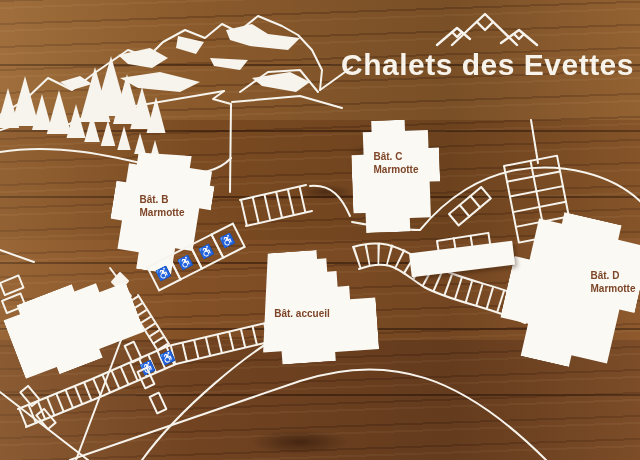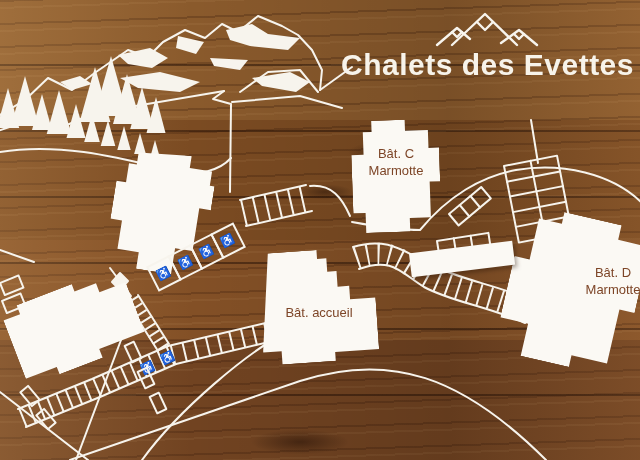--- a/index.html
+++ b/index.html
@@ -12,22 +12,22 @@
       radial-gradient(ellipse 40px 11px at 325px 192px, rgba(30,12,4,.45), transparent 70%),
       radial-gradient(ellipse 70px 18px at 300px 442px, rgba(30,12,4,.5), transparent 70%),
       radial-gradient(ellipse 50px 13px at 612px 256px, rgba(30,12,4,.4), transparent 70%),
       linear-gradient(90deg, rgba(255,202,132,.18), rgba(0,0,0,0) 30%, rgba(0,0,0,.12) 70%, rgba(255,190,120,.08)),
       repeating-linear-gradient(178deg, rgba(50,22,8,.25) 0 2px, transparent 2px 7px, rgba(255,215,160,.06) 7px 9px, transparent 9px 23px),
       repeating-linear-gradient(180deg, transparent 0 64px, rgba(35,15,5,.5) 64px 66px),
       linear-gradient(180deg,#8a5a2c 0 120px,#7b4b22 120px 240px,#835026 240px 340px,#714321 340px 460px);
   }
   .linework{position:absolute;left:0;top:0;}
   .bld{position:absolute;background:#fbf9f4;filter:drop-shadow(2px 3px 2px rgba(40,18,6,.38));}
-  .lbl{position:absolute;transform:translate(-50%,-50%);text-align:center;
-       color:#7d4527;font-weight:normal;font-size:13px;line-height:1.3;white-space:nowrap;}
+  .lbl{position:absolute;transform:translate(-50%,-50%);text-align:left;
+       color:#7d4527;font-weight:bold;font-size:10px;line-height:1.3;white-space:nowrap;}
   .titlebox{position:absolute;top:50px;right:6px;color:#f7f3ea;}
   .titlebox h1{margin:0;font-size:30px;line-height:1.0;font-weight:bold;letter-spacing:.5px;}
   .titlebox h2{margin:3px 0 0 0;font-size:16px;font-weight:bold;letter-spacing:1.5px;}
   .prow{position:absolute;left:147px;top:243px;width:98px;height:28px;
         transform:rotate(-27deg);display:flex;}
   .pspace{flex:1;border:2px solid #f7f4ed;margin-left:-2px;display:flex;
           align-items:center;justify-content:center;color:#fbf9f4;font-size:11px;line-height:1;}
   .pspace:first-child{margin-left:0;}
 </style>
 </head>
@@ -198,25 +198,29 @@
         <span>♿</span>
       </div>
     <div class="pspace">
         <span>♿</span>
       </div>
     <div class="pspace">
         <span>♿</span>
       </div>
   </div>
 
+  <div class="lbl" style="left:162px;top:206px;">
+    <div>Bât. B</div>
+    <div>Marmotte</div>
+  </div>
   <div class="lbl" style="left:396px;top:163px;">
     <div>Bât. C</div>
     <div>Marmotte</div>
   </div>
-  <div class="lbl" style="left:319px;top:313px;">
+  <div class="lbl" style="left:302px;top:313px;">
     <div>Bât. accueil</div>
   </div>
   <div class="lbl" style="left:613px;top:282px;">
     <div>Bât. D</div>
     <div>Marmotte</div>
   </div>
 
   <div class="titlebox">
     <h1>Chalets des Evettes</h1>
   </div>

